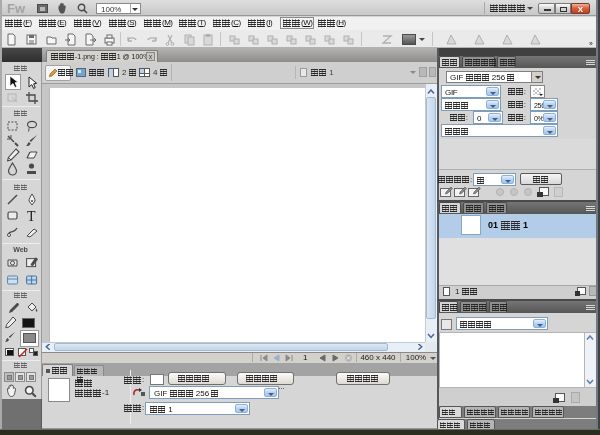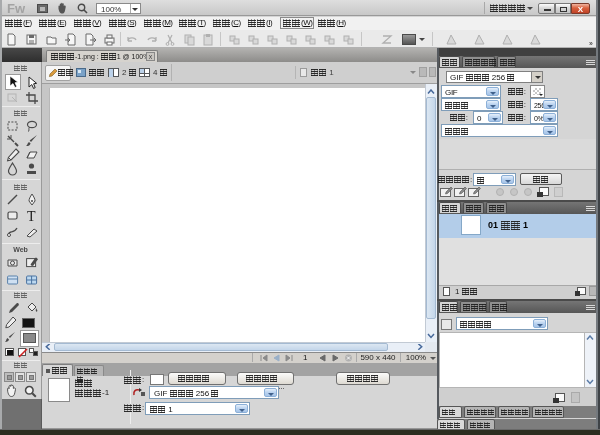--- a/index.html
+++ b/index.html
@@ -366,21 +366,21 @@
     <path d="M7 1 L2 4 L7 7 Z" stroke="#6a6a6a" fill="#6a6a6a"></path>
   </svg>
 <svg class="a" style="left:331px;top:354px" width="9" height="8" viewBox="0 0 9 8">
     <path d="M2 1 L7 4 L2 7 Z" stroke="#6a6a6a" fill="#6a6a6a"></path>
   </svg>
 <svg class="a" style="left:344px;top:354px" width="9" height="8" viewBox="0 0 9 8">
     <circle cx="4.5" cy="4" r="3.4" fill="#b0b0b0"></circle>
     <path d="M3 2.5 L6 5.5 M6 2.5 L3 5.5" stroke="#fff" stroke-width=".9"></path>
   </svg>
 <div class="a" style="left:356px;top:353px;width:1px;height:9px;background:#aaa"></div>
-<div class="a t8" style="left:358px;top:354px;width:40px;text-align:center;color:#222;letter-spacing:0">590 x 440</div>
+<div class="a t8" style="left:358px;top:354px;width:40px;text-align:center;color:#222;letter-spacing:0">460 x 440</div>
 <div class="a" style="left:400px;top:353px;width:1px;height:9px;background:#aaa"></div>
 <div class="a t8" style="left:403px;top:354px;width:26px;text-align:center;color:#222">100%</div>
 <div class="a" style="left:430px;top:357px;border:3px solid rgba(0,0,0,0);border-top-color:#555;border-bottom:none"></div>
 <div class="a" style="left:42px;top:363px;width:395px;height:13px;background:#a3a3a3"></div>
 <div class="a" style="left:42px;top:376px;width:395px;height:53px;background:#d6d6d6"></div>
 <div class="a" style="left:42px;top:428px;width:395px;height:2px;background:#979797"></div>
 <div class="a" style="left:42px;top:364px;width:31px;height:12px;background:#d6d6d6;border:1px solid #7e7e7e;border-bottom:none;border-radius:2px 2px 0 0;padding:2px 0 0 3px;color:#222;font-size:8px;line-height:8px"><span style="display:inline-block;width:4px;height:4px;background:#555;margin:1px 2px 0 0"></span><span class="j"></span><span class="j"></span></div>
 <div class="a" style="left:74px;top:365px;width:30px;height:11px;background:#b7b7b7;border:1px solid #8a8a8a;border-bottom:none;border-radius:2px 2px 0 0;padding:2px 0 0 2px;color:#333;font-size:8px;line-height:8px"><span class="i"></span><span class="i"></span><span class="i"></span><span class="i"></span></div>
 <div class="a" style="left:48px;top:378px;width:22px;height:24px;background:#fff;border:1px solid #8a8a8a"></div>
 <div class="a" style="left:75px;top:379px;color:#222;font-size:8px;line-height:8px"><span class="k"></span><span class="k"></span></div>

